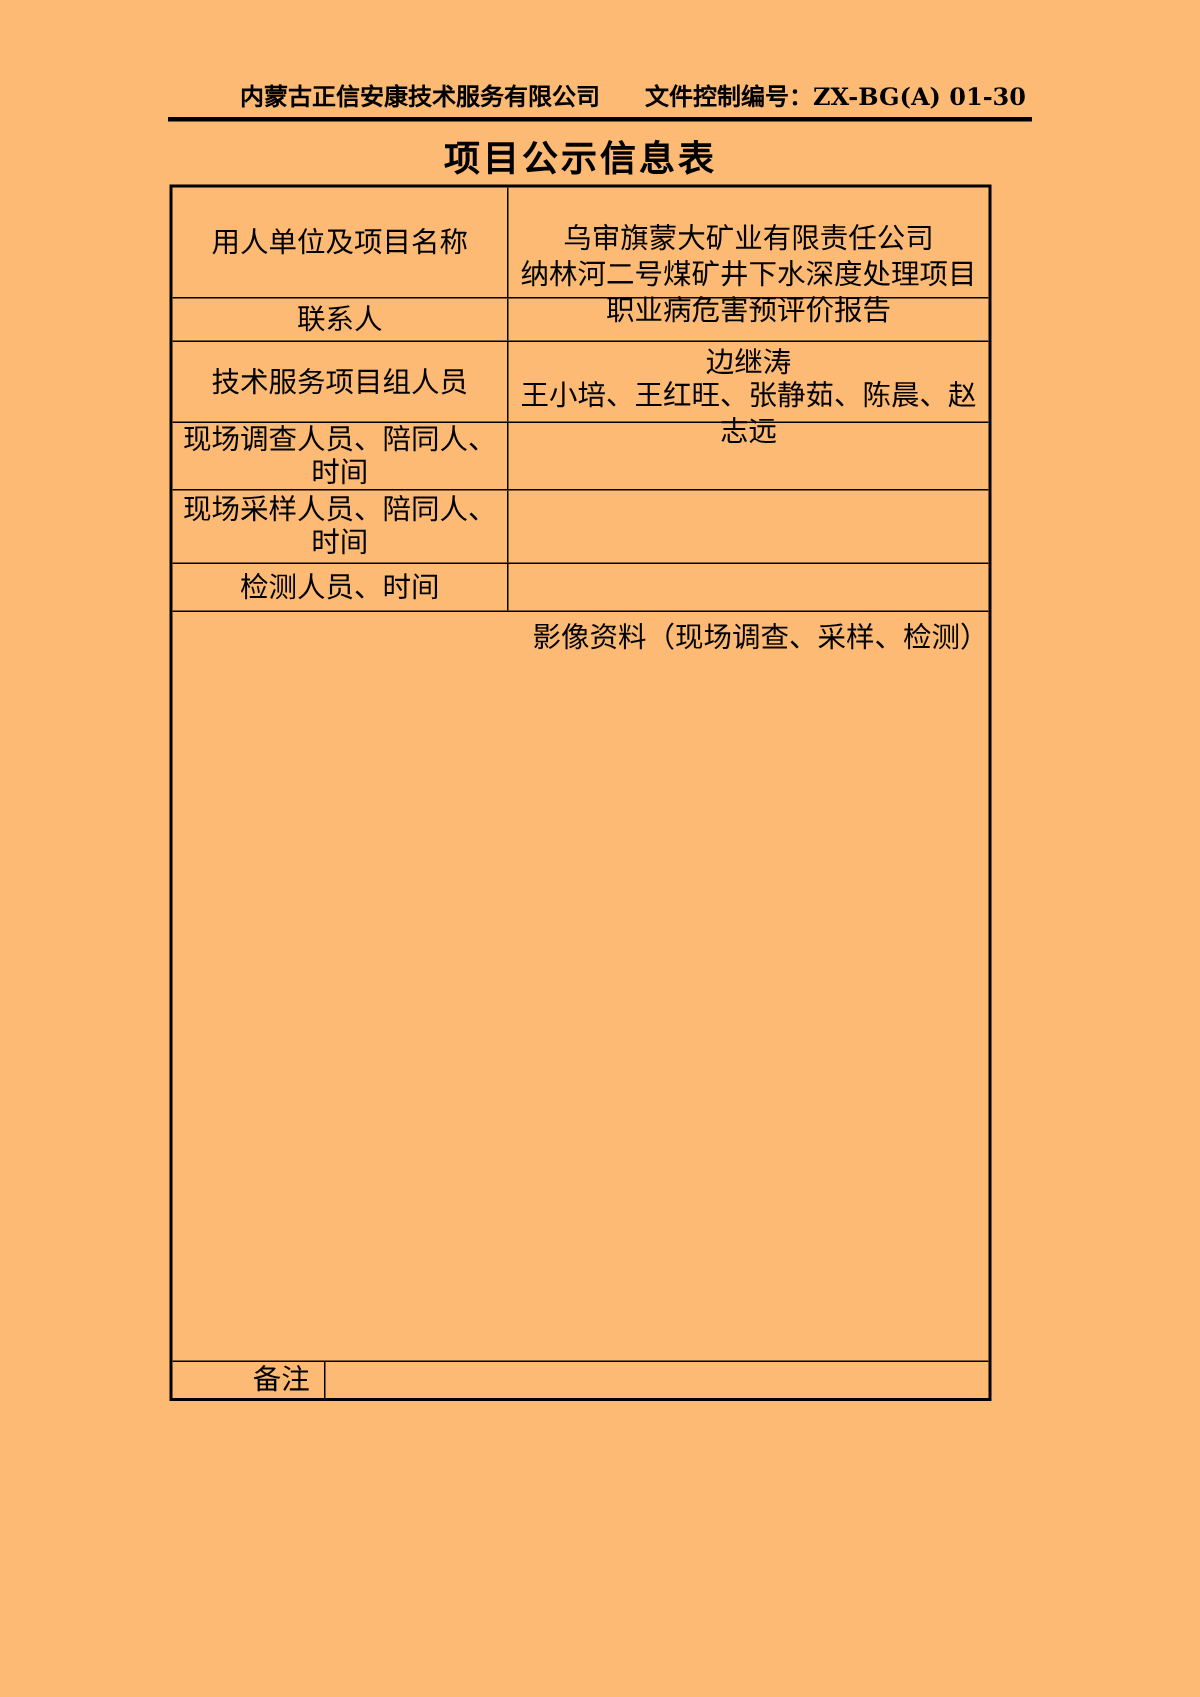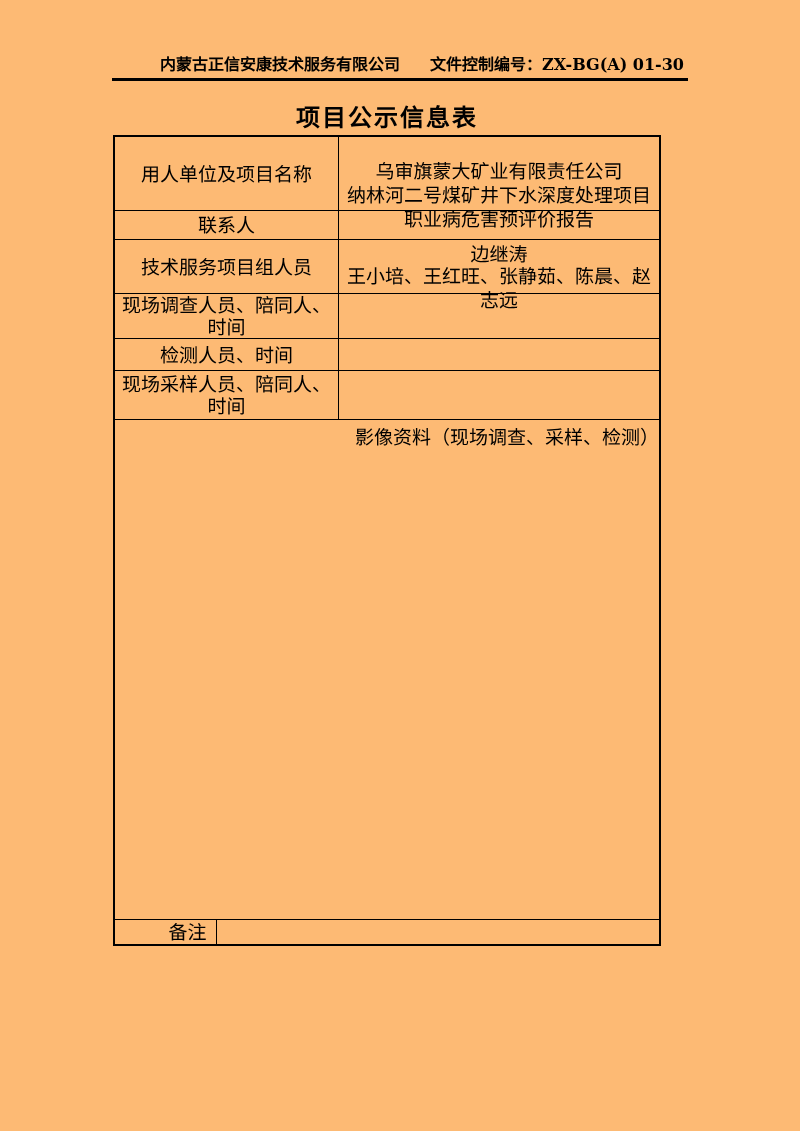--- a/index.html
+++ b/index.html
@@ -22,21 +22,21 @@
     justify-content:flex-end;
     align-items:baseline;
     gap:30px;
     font-size:16px;
     font-weight:bold;
     line-height:20px;
     white-space:nowrap;
   }
   
   .doc-title {
-    margin:24px 0 4px 113px;
+    margin:12px 0 4px 113px;
     width:548px;
     text-align:center;
     font-size:24px;
     font-weight:bold;
     line-height:26px;
     letter-spacing:2px;
   }
   
   .doc-table {
     margin-left:113px;
@@ -108,27 +108,27 @@
     <div class="trow r4">
       <div class="cl">技术服务项目组人员</div>
       <div class="cv">王小培、王红旺、张静茹、陈晨、赵志远</div>
     </div>
 
     <div class="trow r5">
       <div class="cl">现场调查人员、陪同人、时间</div>
       <div class="cv"></div>
     </div>
 
-    <div class="trow r7">
-      <div class="cl">检测人员、时间</div>
+    <div class="trow r6">
+      <div class="cl">现场采样人员、陪同人、时间</div>
       <div class="cv"></div>
     </div>
 
-    <div class="trow r6">
-      <div class="cl">现场采样人员、陪同人、时间</div>
+    <div class="trow r7">
+      <div class="cl">检测人员、时间</div>
       <div class="cv"></div>
     </div>
 
     <div class="trow r8">
       <div class="media-caption">影像资料（现场调查、采样、检测）</div>
     </div>
 
     <div class="trow r9">
       <div class="cl">备注</div>
       <div class="cv"></div>

